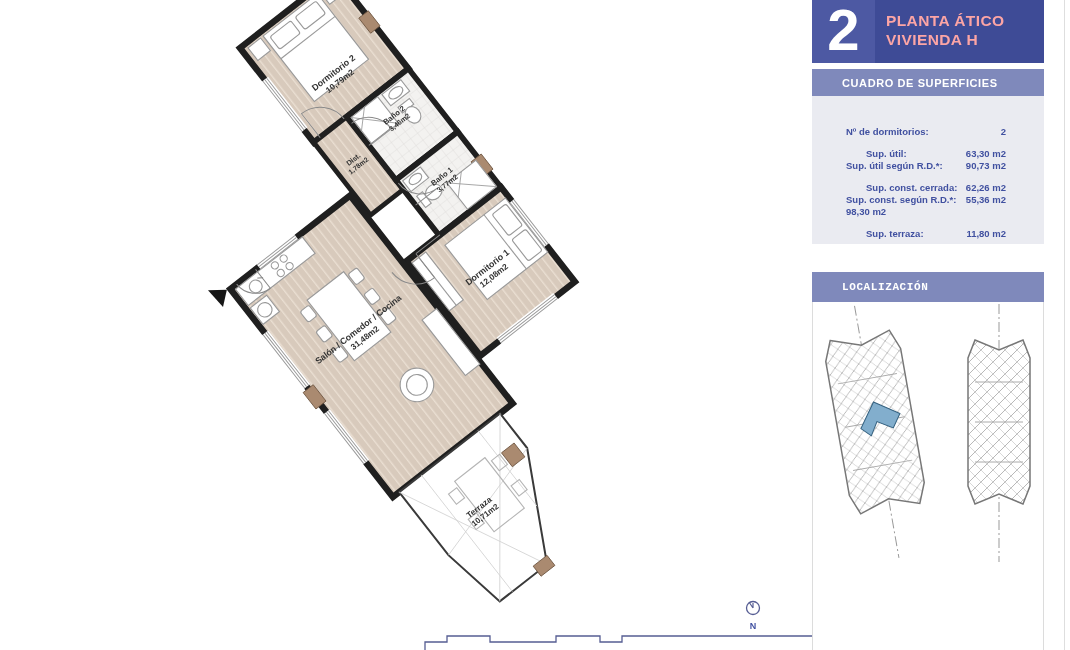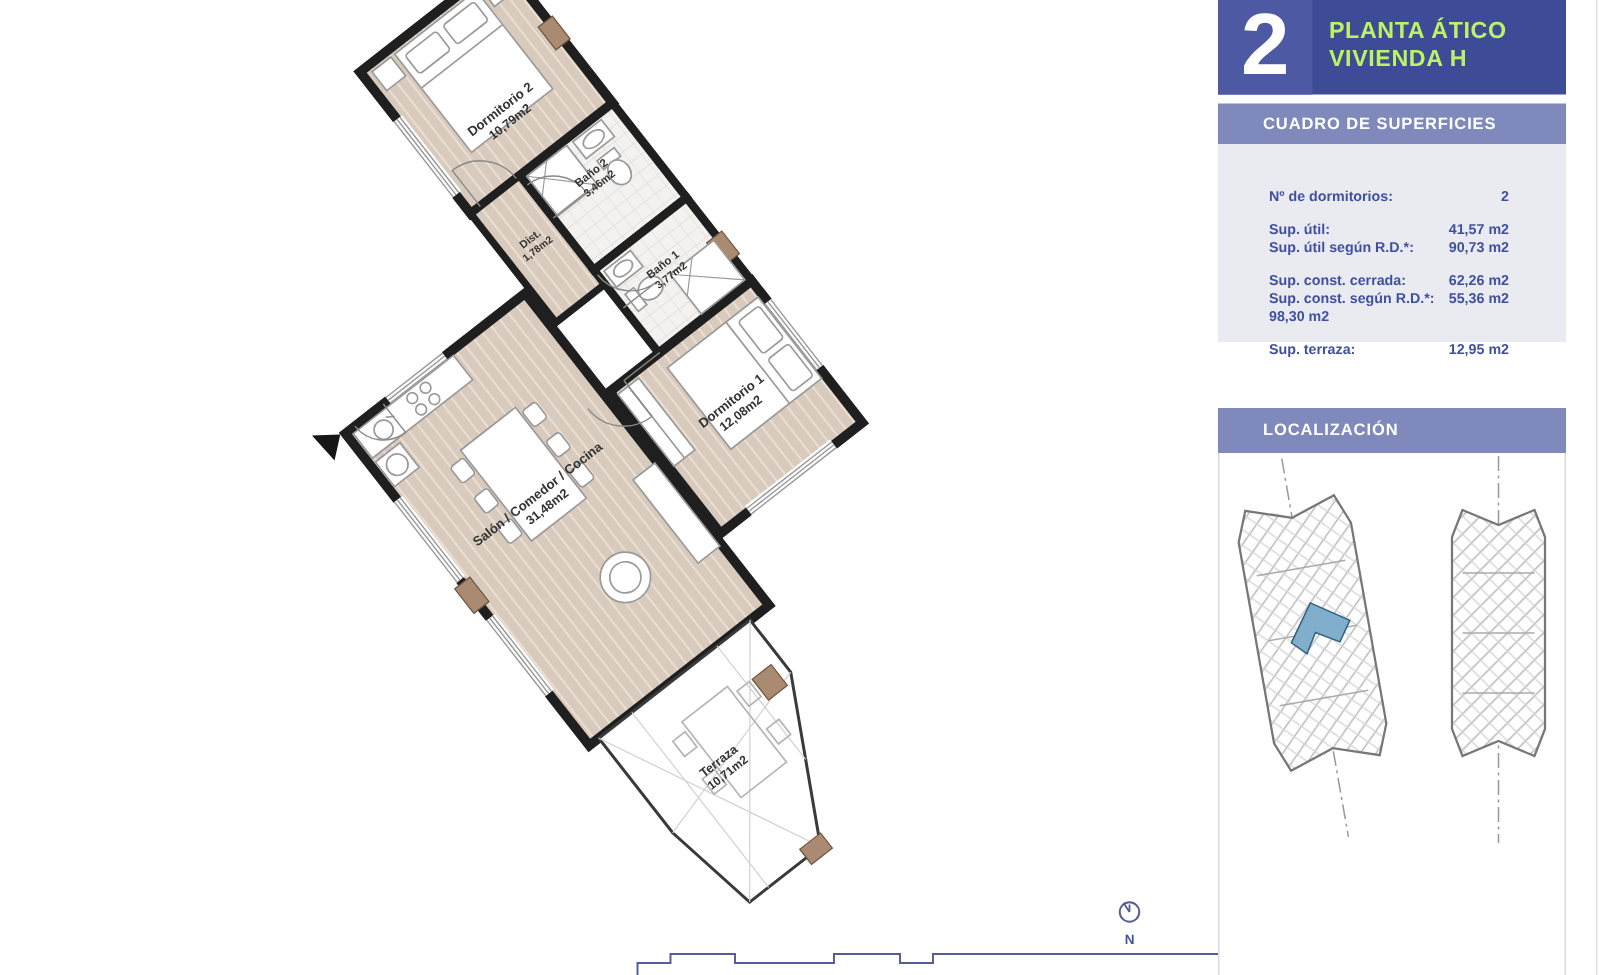--- a/index.html
+++ b/index.html
@@ -3,33 +3,33 @@
 <meta charset="utf-8">
 <style>
   html,body{margin:0;padding:0;background:#fff;}
   body{width:1070px;height:650px;position:relative;overflow:hidden;
        font-family:"Liberation Sans",sans-serif;}
   .abs{position:absolute;}
   
   .panel-header{left:812px;top:0;width:232px;height:63px;background:#3e4b96;}
   .floor-tile{left:0;top:0;width:63px;height:63px;background:#4d59a3;
               color:#fff;font-weight:bold;font-size:58px;line-height:60px;text-align:center;}
-  .panel-title{left:74px;top:11px;color:#bef264;font-weight:bold;font-size:15.5px;
+  .panel-title{left:74px;top:11px;color:#fca5a5;font-weight:bold;font-size:15.5px;
                line-height:19px;letter-spacing:.4px;}
   .section-bar{left:812px;width:232px;height:27px;background:#7f89bb;color:#fff;
                font-weight:bold;font-size:11px;letter-spacing:.6px;
                display:flex;align-items:center;padding-left:30px;box-sizing:border-box;}
   #bar-superficies{top:69px;}
-  #bar-localizacion{top:272px;height:30px;}
-  .surface-table{left:812px;top:96px;width:232px;height:132px;background:#eaebf1;
+  #bar-localizacion{top:272px;height:30px;font-family:Liberation Mono, monospace;}
+  .surface-table{left:812px;top:96px;width:232px;height:148px;background:#eaebf1;
                  box-sizing:border-box;padding:30px 38px 0 34px;}
   .srow{display:flex;justify-content:space-between;color:#4050a0;
         font-size:9.5px;font-weight:bold;line-height:12px;}
   .srow .val{text-align:right;white-space:nowrap;}
-  .gap{margin-top:10px;}
+  .gap{margin-top:10px;margin-left:20px;}
   .loc-box{left:812px;top:302px;width:232px;height:348px;
            border-left:1px solid #dcdcdc;border-right:1px solid #dcdcdc;box-sizing:border-box;}
   .frame-line{left:1064px;top:0;width:1px;height:650px;background:#dedede;}
   svg text{font-family:"Liberation Sans",sans-serif;}
 </style>
 </head>
 <body>
 
 <svg class="abs" style="left:0;top:0" width="812" height="650" viewBox="0 0 812 650">
   <defs>
@@ -202,40 +202,40 @@
 
 <div class="abs section-bar" id="bar-superficies">CUADRO DE SUPERFICIES</div>
 
 <div class="abs surface-table">
   <div class="srow">
       <span>Nº de dormitorios:</span>
       <span class="val">2</span>
     </div>
   <div class="srow gap">
       <span>Sup. útil:</span>
-      <span class="val">41,57 m2</span>
+      <span class="val">63,30 m2</span>
     </div>
   <div class="srow">
       <span>Sup. útil según R.D.*:</span>
       <span class="val">90,73 m2</span>
     </div>
   <div class="srow gap">
       <span>Sup. const. cerrada:</span>
       <span class="val">62,26 m2</span>
     </div>
   <div class="srow">
       <span>Sup. const. según R.D.*:</span>
       <span class="val">55,36 m2</span>
     </div>
   <div class="srow">
       <span class="val">98,30 m2</span>
     </div>
   <div class="srow gap">
       <span>Sup. terraza:</span>
-      <span class="val">12,95 m2</span>
+      <span class="val">11,80 m2</span>
     </div>
 </div>
 
 <div class="abs section-bar" id="bar-localizacion">LOCALIZACIÓN</div>
 
 <div class="abs loc-box">
   <svg width="230" height="347" viewBox="0 0 230 347">
     <defs>
       <pattern id="hb" width="12" height="12" patternUnits="userSpaceOnUse">
         <rect width="12" height="12" fill="#ffffff"></rect>

